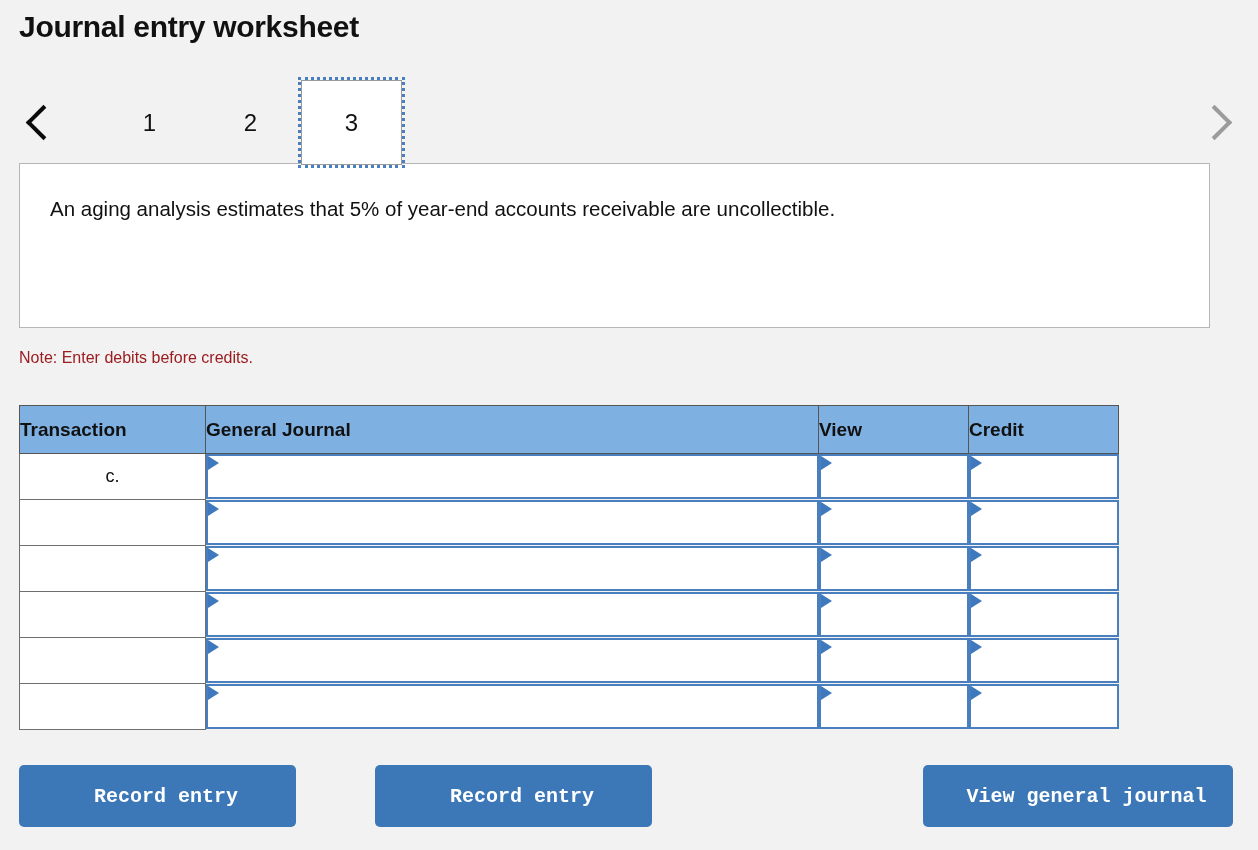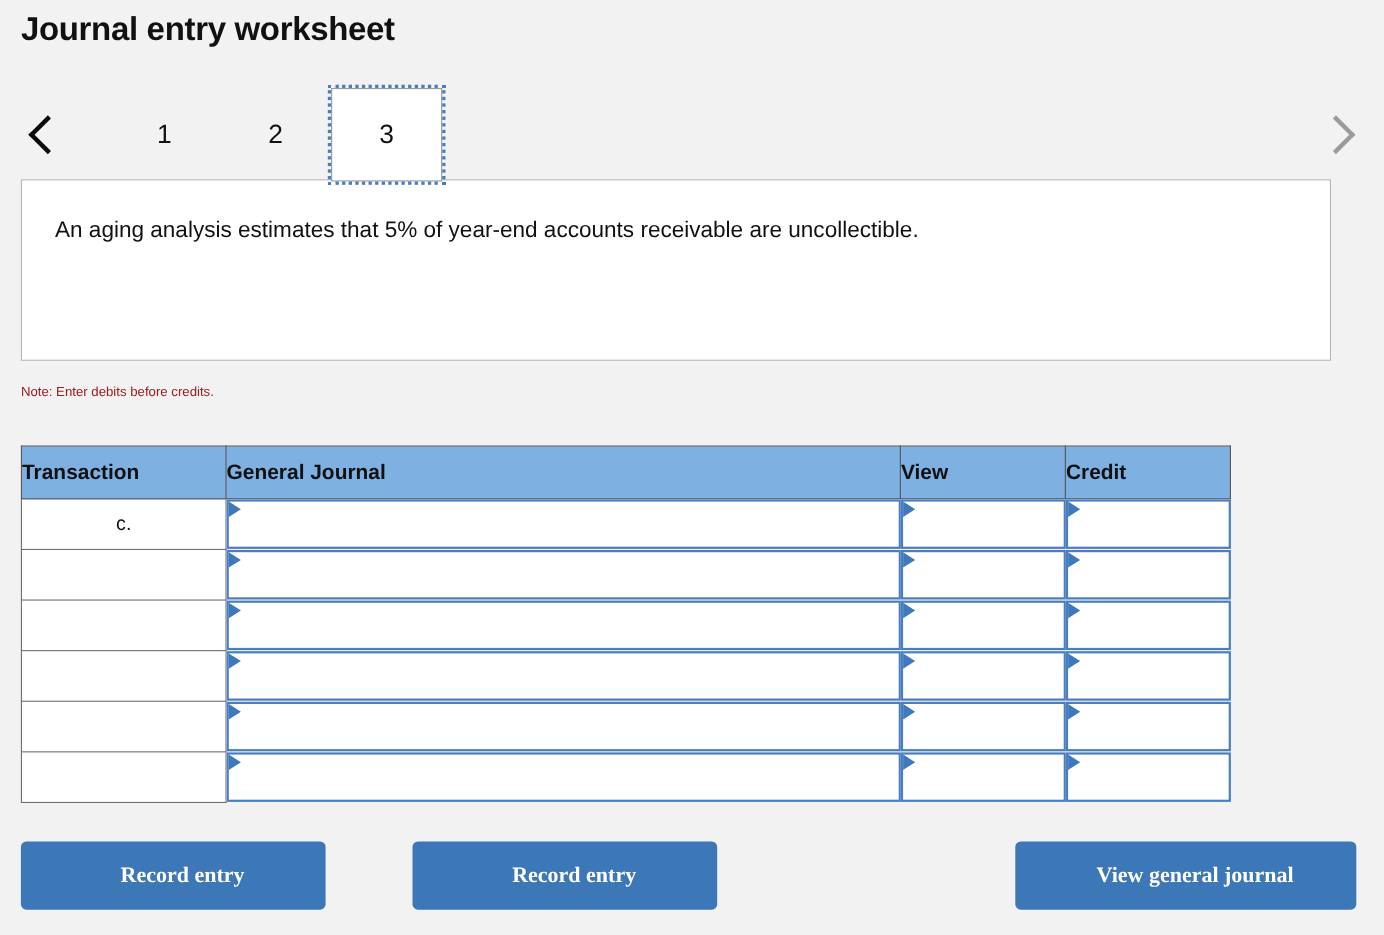--- a/index.html
+++ b/index.html
@@ -110,21 +110,21 @@
     font-size: 20.5px;
     line-height: 35px;
     color: #111111;
   }
 
   
   .note {
     position: absolute;
     left: 19px;
     top: 349px;
-    font-size: 12px;
+    font-size: 16px;
     color: #9c1c20;
   }
 
   
   .jtable {
     position: absolute;
     left: 19px;
     top: 405px;
     width: 1099px;
     border-collapse: collapse;
@@ -197,21 +197,21 @@
   .btn {
     position: absolute;
     background: #3c77b8;
     color: #ffffff;
     font-size: 20px;
     font-weight: bold;
     border: none;
     border-radius: 5px;
     height: 62px;
     cursor: pointer;
-    font-family: Liberation Serif, serif;
+    font-family: Liberation Mono, monospace;
     padding-left: 23px;
   }
   .btn-record { left: 19px;  top: 765px; width: 277px; }
   .btn-clear  { left: 375px; top: 765px; width: 277px; }
   .btn-view   { left: 923px; top: 765px; width: 310px; }
 </style>
 </head>
 <body>
 
 <div class="page">

